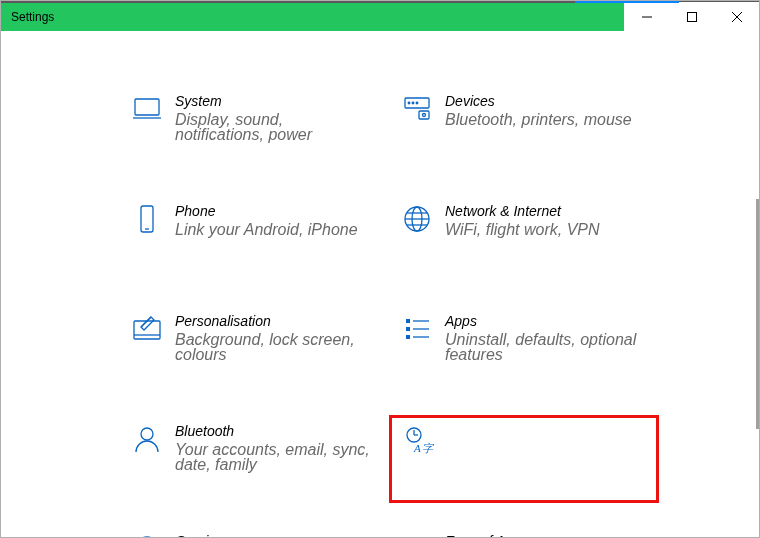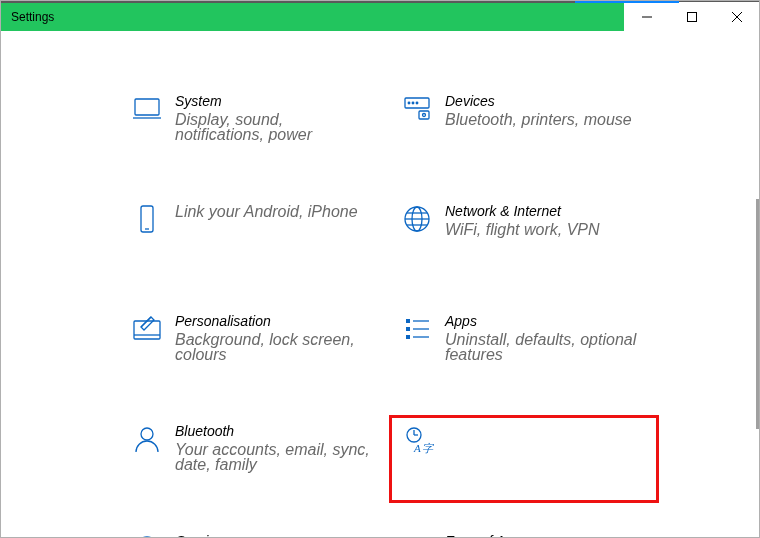--- a/index.html
+++ b/index.html
@@ -110,20 +110,21 @@
 
       <div class="row" style="margin-top:20px;">
         <div class="tile">
           <div class="icon-col">
             <svg viewBox="0 0 32 32">
                 <rect x="10" y="3" width="12" height="26" rx="2"></rect>
                 <line x1="14" y1="26" x2="18" y2="26"></line>
               </svg>
           </div>
           <div class="text-col">
+            <div class="tile-title">Phone</div>
             <div class="tile-sub">Link your Android, iPhone</div>
           </div>
         </div>
         <div class="tile">
           <div class="icon-col">
             <svg viewBox="0 0 32 32">
                 <circle cx="16" cy="16" r="12"></circle>
                 <ellipse cx="16" cy="16" rx="5" ry="12"></ellipse>
                 <line x1="4" y1="16" x2="28" y2="16"></line>
                 <line x1="6" y1="10" x2="26" y2="10"></line>

